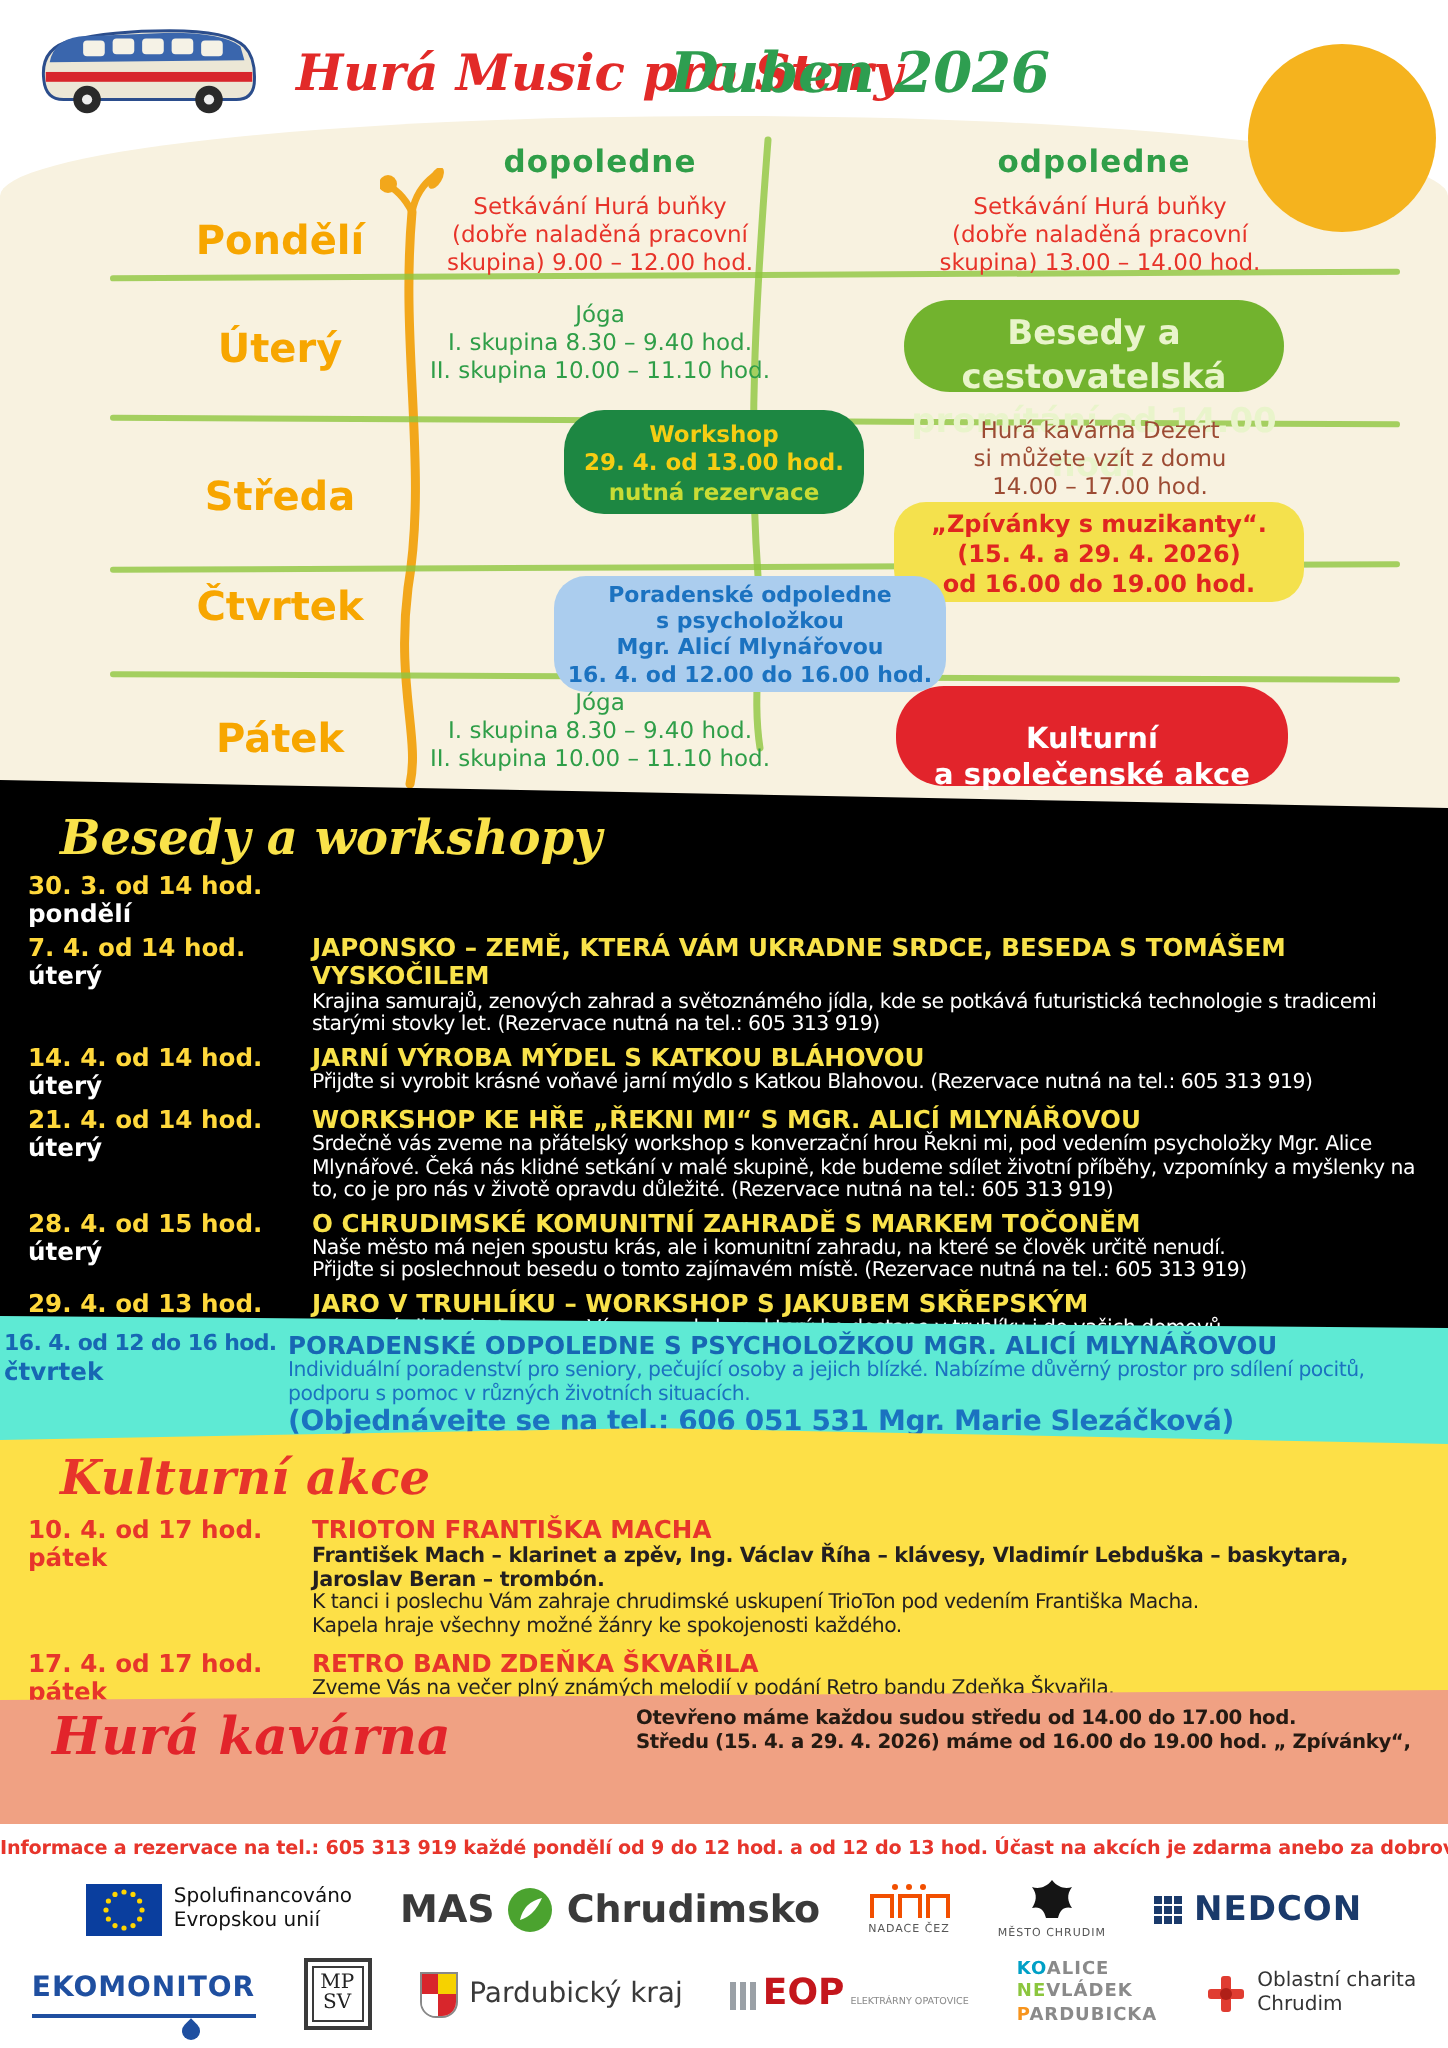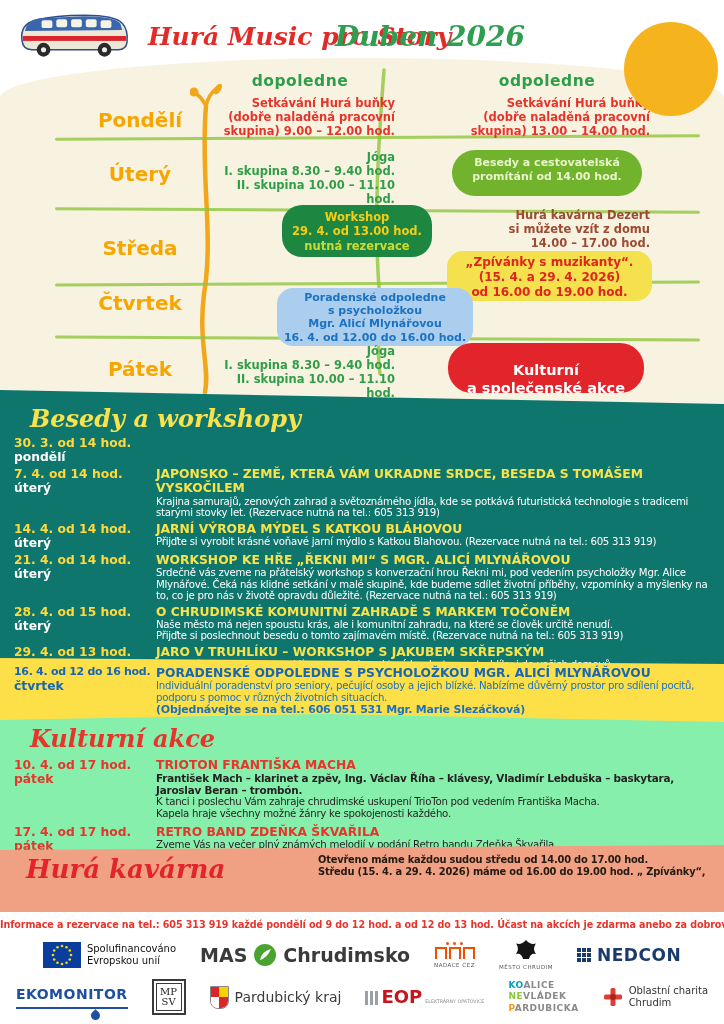--- a/index.html
+++ b/index.html
@@ -21,66 +21,66 @@
            font-weight:bold;font-size:15.5px;letter-spacing:.5px}
   .ch-m{left:210px}.ch-a{left:457px}
   .hline{position:absolute;left:55px;width:645px;height:3px;background:#8fc63e;border-radius:3px;opacity:.8}
   .hl1{top:78px;transform:rotate(-.3deg)}.hl2{top:151px;transform:rotate(.3deg)}
   .hl3{top:224px;transform:rotate(-.25deg)}.hl4{top:279px;transform:rotate(.25deg)}
   .dvline{position:absolute;left:370px;top:10px}
   .stem{position:absolute;left:190px;top:26px}
   .dayl{position:absolute;left:80px;width:120px;text-align:center;color:#f7a600;
         font-weight:bold;font-size:20px}
   .d1{top:50px}.d2{top:104px}.d3{top:178px}.d4{top:233px}.d5{top:299px}
-  .cell{position:absolute;text-align:right;font-weight:bold;font-size:11.5px;line-height:1.22}
+  .cell{position:absolute;text-align:center;font-weight:normal;font-size:11.5px;line-height:1.22}
   .red{color:#e73329}.grn{color:#2f9e48}.brown{color:#9c4b33}
   .c-mon-m{left:205px;top:38px;width:190px}
   .c-mon-a{left:450px;top:38px;width:200px}
   .c-tue-m{left:205px;top:92px;width:190px}
   .c-wed-a{left:450px;top:150px;width:200px}
   .c-fri-m{left:205px;top:286px;width:190px}
   .sbox{position:absolute;text-align:center;font-weight:bold;box-sizing:border-box}
   .box-besedy{left:452px;top:92px;width:190px;height:46px;background:#72b32e;border-radius:23px;
-              color:#e9f4cb;font-size:11px;line-height:1.3;padding-top:6px}
+              color:#e9f4cb;font-size:17px;line-height:1.3;padding-top:6px}
   .box-workshop{left:282px;top:147px;width:150px;height:52px;background:#1d8742;border-radius:20px;
               color:#f6cd13;font-size:11.5px;line-height:1.25;padding-top:5px}
   .box-workshop .sub{color:#c9dc35}
   .box-zpivanky{left:447px;top:193px;width:205px;height:50px;background:#f4e14d;border-radius:16px;
               color:#e02520;font-size:12px;line-height:1.25;padding-top:4px}
   .box-poradna{left:277px;top:230px;width:196px;height:58px;background:#abcdee;border-radius:16px;
               color:#1b72c0;font-size:11px;line-height:1.2;padding-top:3px}
   .box-kulturni{left:448px;top:285px;width:196px;height:50px;background:#e2242b;border-radius:24px;
               color:#fff;font-size:14.5px;line-height:1.25;padding-top:18px;z-index:5}
 
   
   .sec{position:relative;box-sizing:border-box}
-  .sec-green{margin-top:-16px;height:280px;background:#0f766e;color:#fff;
+  .sec-green{margin-top:-16px;height:280px;background:#000000;color:#fff;
              clip-path:polygon(0 2px,100% 16px,100% 100%,0 100%);
              padding:16px 8px 0 14px}
   .g-title{font-size:24px;color:#f9e24a;margin:0 0 3px 16px}
   .item{display:flex;margin-bottom:3px}
   .when{width:142px;flex:none}
   .when .date{font-weight:bold;font-size:12.3px;line-height:1.15;color:#ffd83b}
   .when .dayname{font-weight:bold;font-size:12.3px;line-height:1.15;color:#fff}
   .what{flex:1;padding-right:4px}
   .i-title{font-weight:bold;font-size:12.3px;line-height:1.15;color:#f9e24a}
   .i-bold{font-weight:bold;font-size:10.4px;line-height:1.16;letter-spacing:-.2px;white-space:pre-line}
   .i-bold:empty{display:none}
   .i-body{font-size:10.2px;line-height:1.13;letter-spacing:-.25px;white-space:pre-line}
   .sec-green .i-body{color:#fff}
 
-  .sec-blue{margin-top:-10px;height:70px;background:#fde047;color:#1b72c0;
+  .sec-blue{margin-top:-10px;height:70px;background:#5eead4;color:#1b72c0;
             clip-path:polygon(0 0,100% 6px,100% 100%,0 100%);
-            padding:8px 8px 0 14px}
+            padding:8px 8px 0 2px}
   .sec-blue .date{color:#1767b3;font-size:11px;letter-spacing:-.3px}
   .sec-blue .dayname{color:#1767b3}
   .sec-blue .i-title{color:#1767b3}
-  .i-contact{font-weight:bold;font-size:11px;line-height:1.2;letter-spacing:-.2px}
-
-  .sec-yellow{margin-top:-14px;height:138px;background:#86efac;color:#231f20;
+  .i-contact{font-weight:bold;font-size:14px;line-height:1.2;letter-spacing:-.2px}
+
+  .sec-yellow{margin-top:-14px;height:138px;background:#fde047;color:#231f20;
               clip-path:polygon(0 6px,45% 0,100% 8px,100% 100%,0 100%);
               padding:10px 8px 0 14px}
   .y-title{font-size:24px;color:#e7352b;margin:0 0 5px 16px}
   .sec-yellow .date,.sec-yellow .dayname{color:#e7352b}
   .sec-yellow .i-title{color:#e7352b}
   .sec-yellow .i-body{color:#231f20}
   .sec-yellow .item{margin-bottom:6px}
 
   .sec-cafe{margin-top:-8px;height:68px;background:#f0a183;display:flex;
             clip-path:polygon(0 6px,100% 1px,100% 100%,0 100%);

